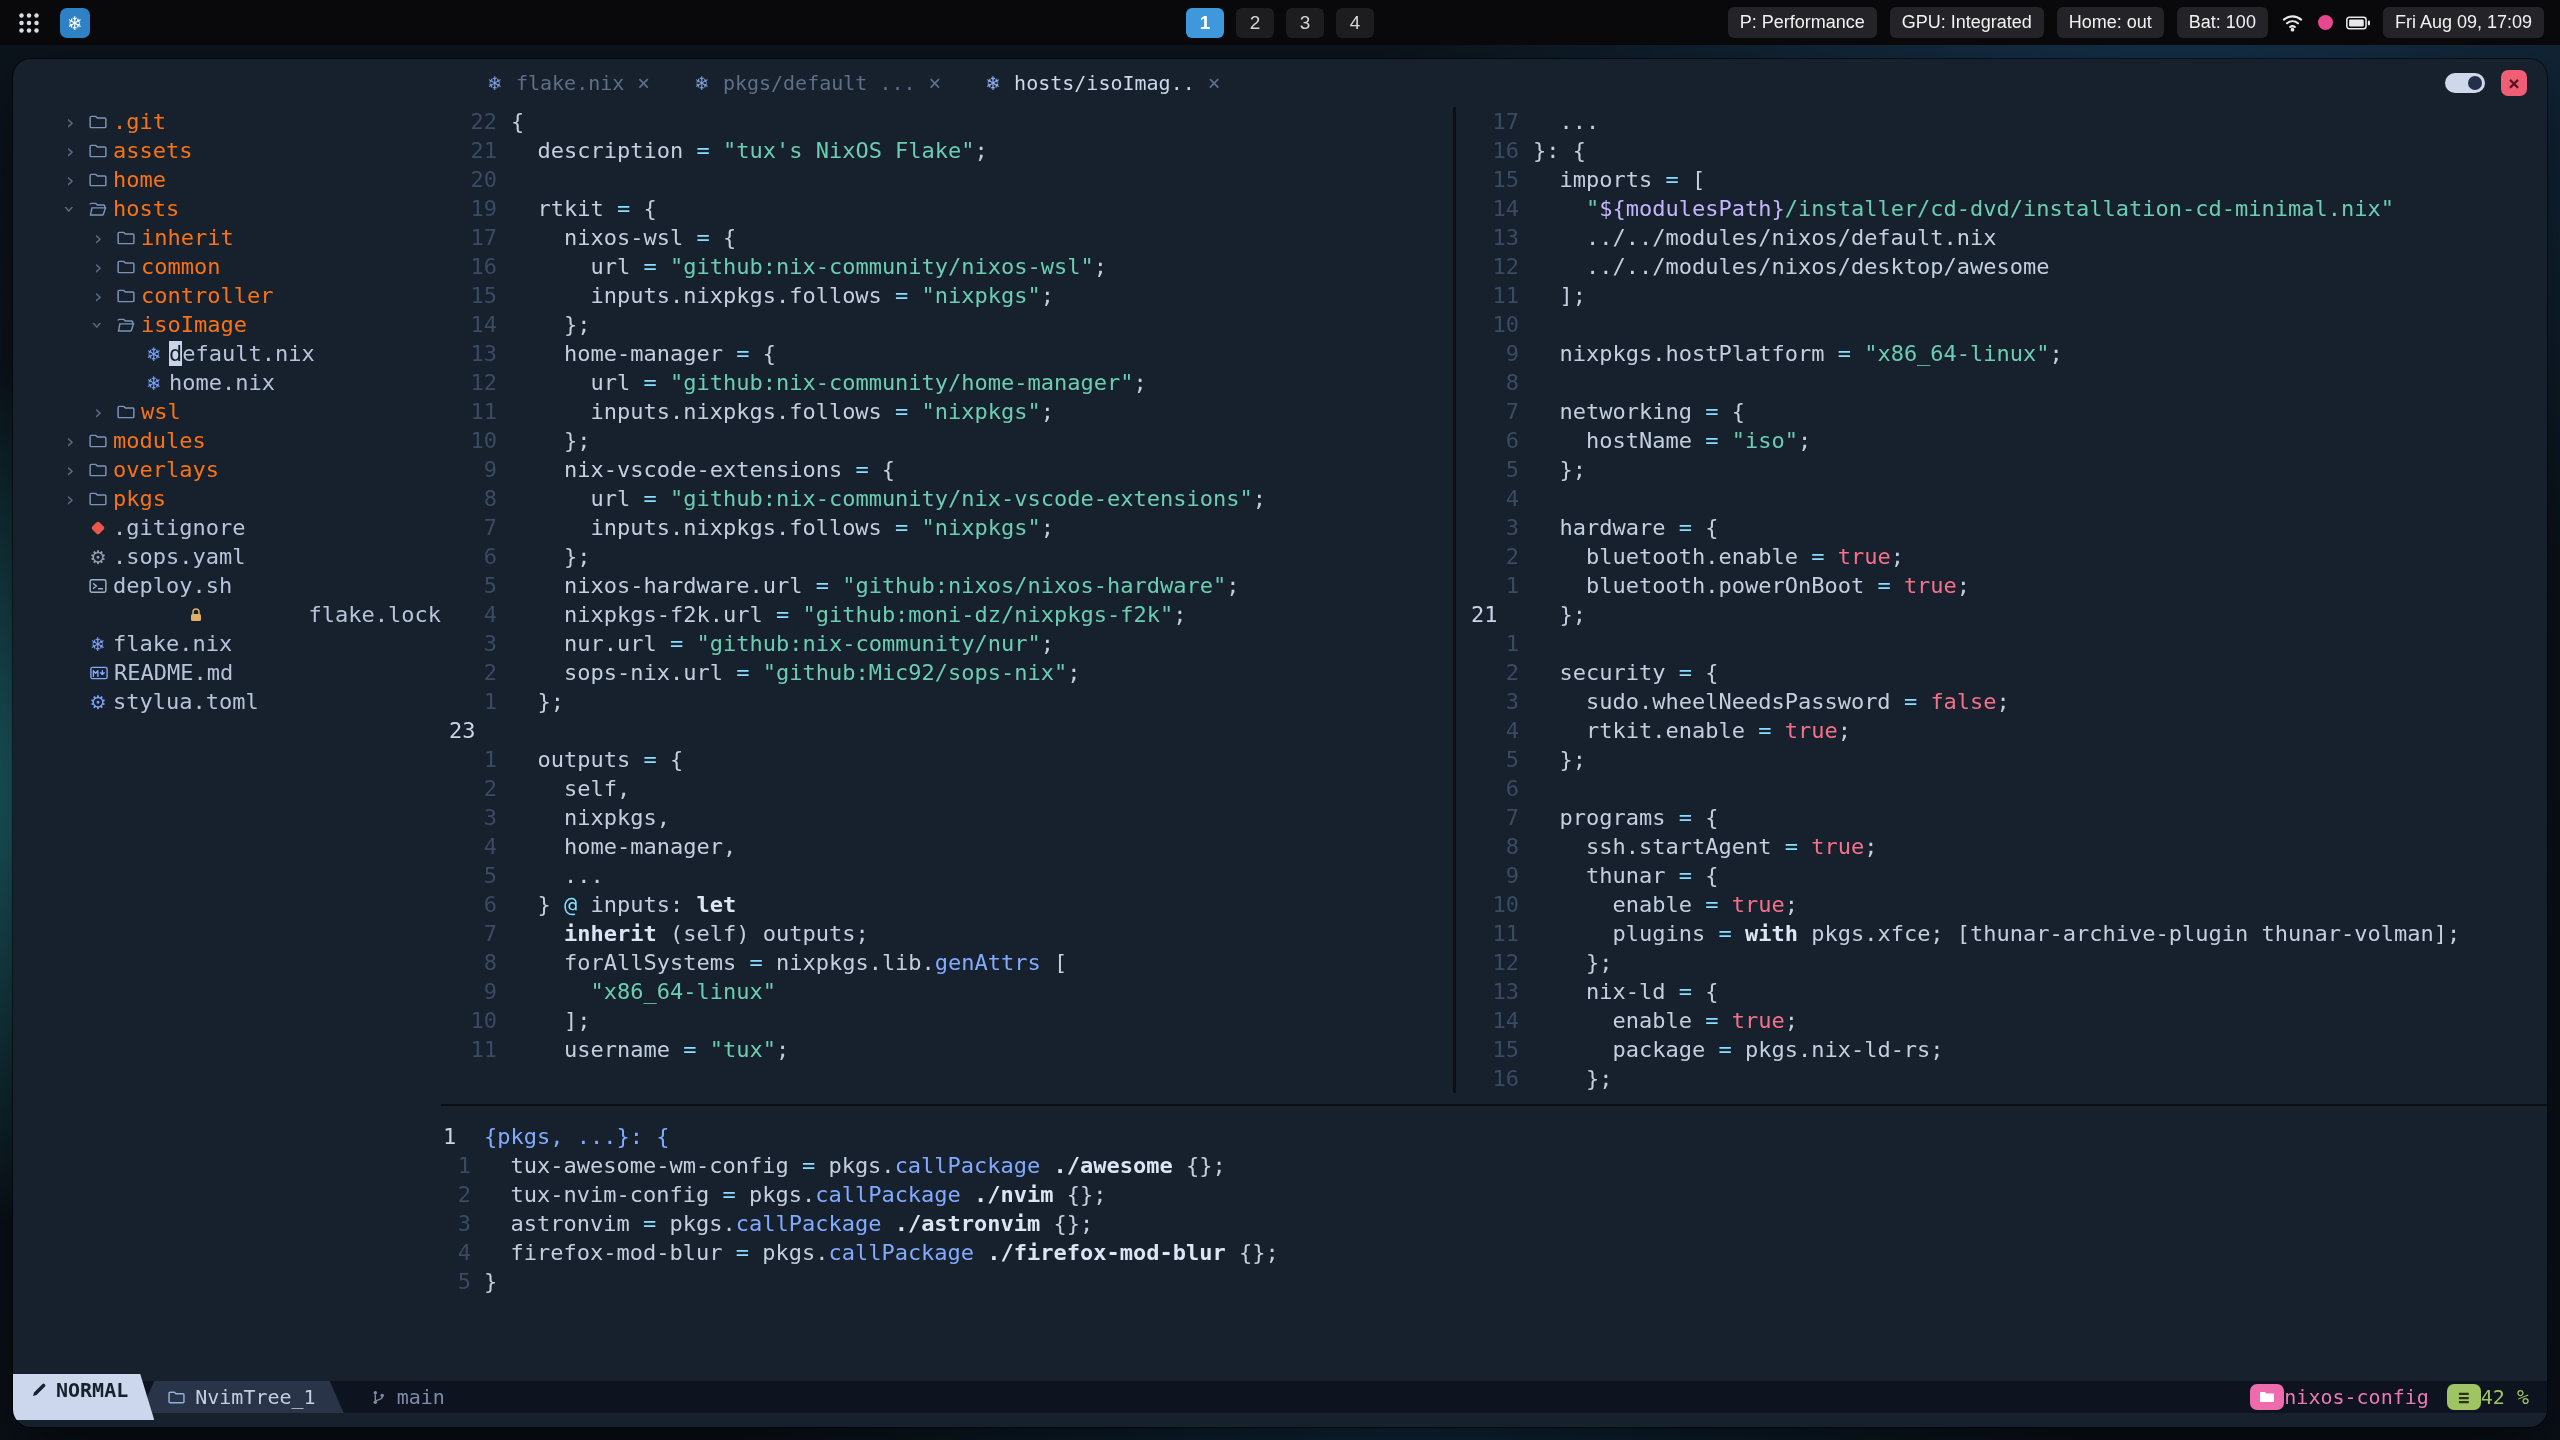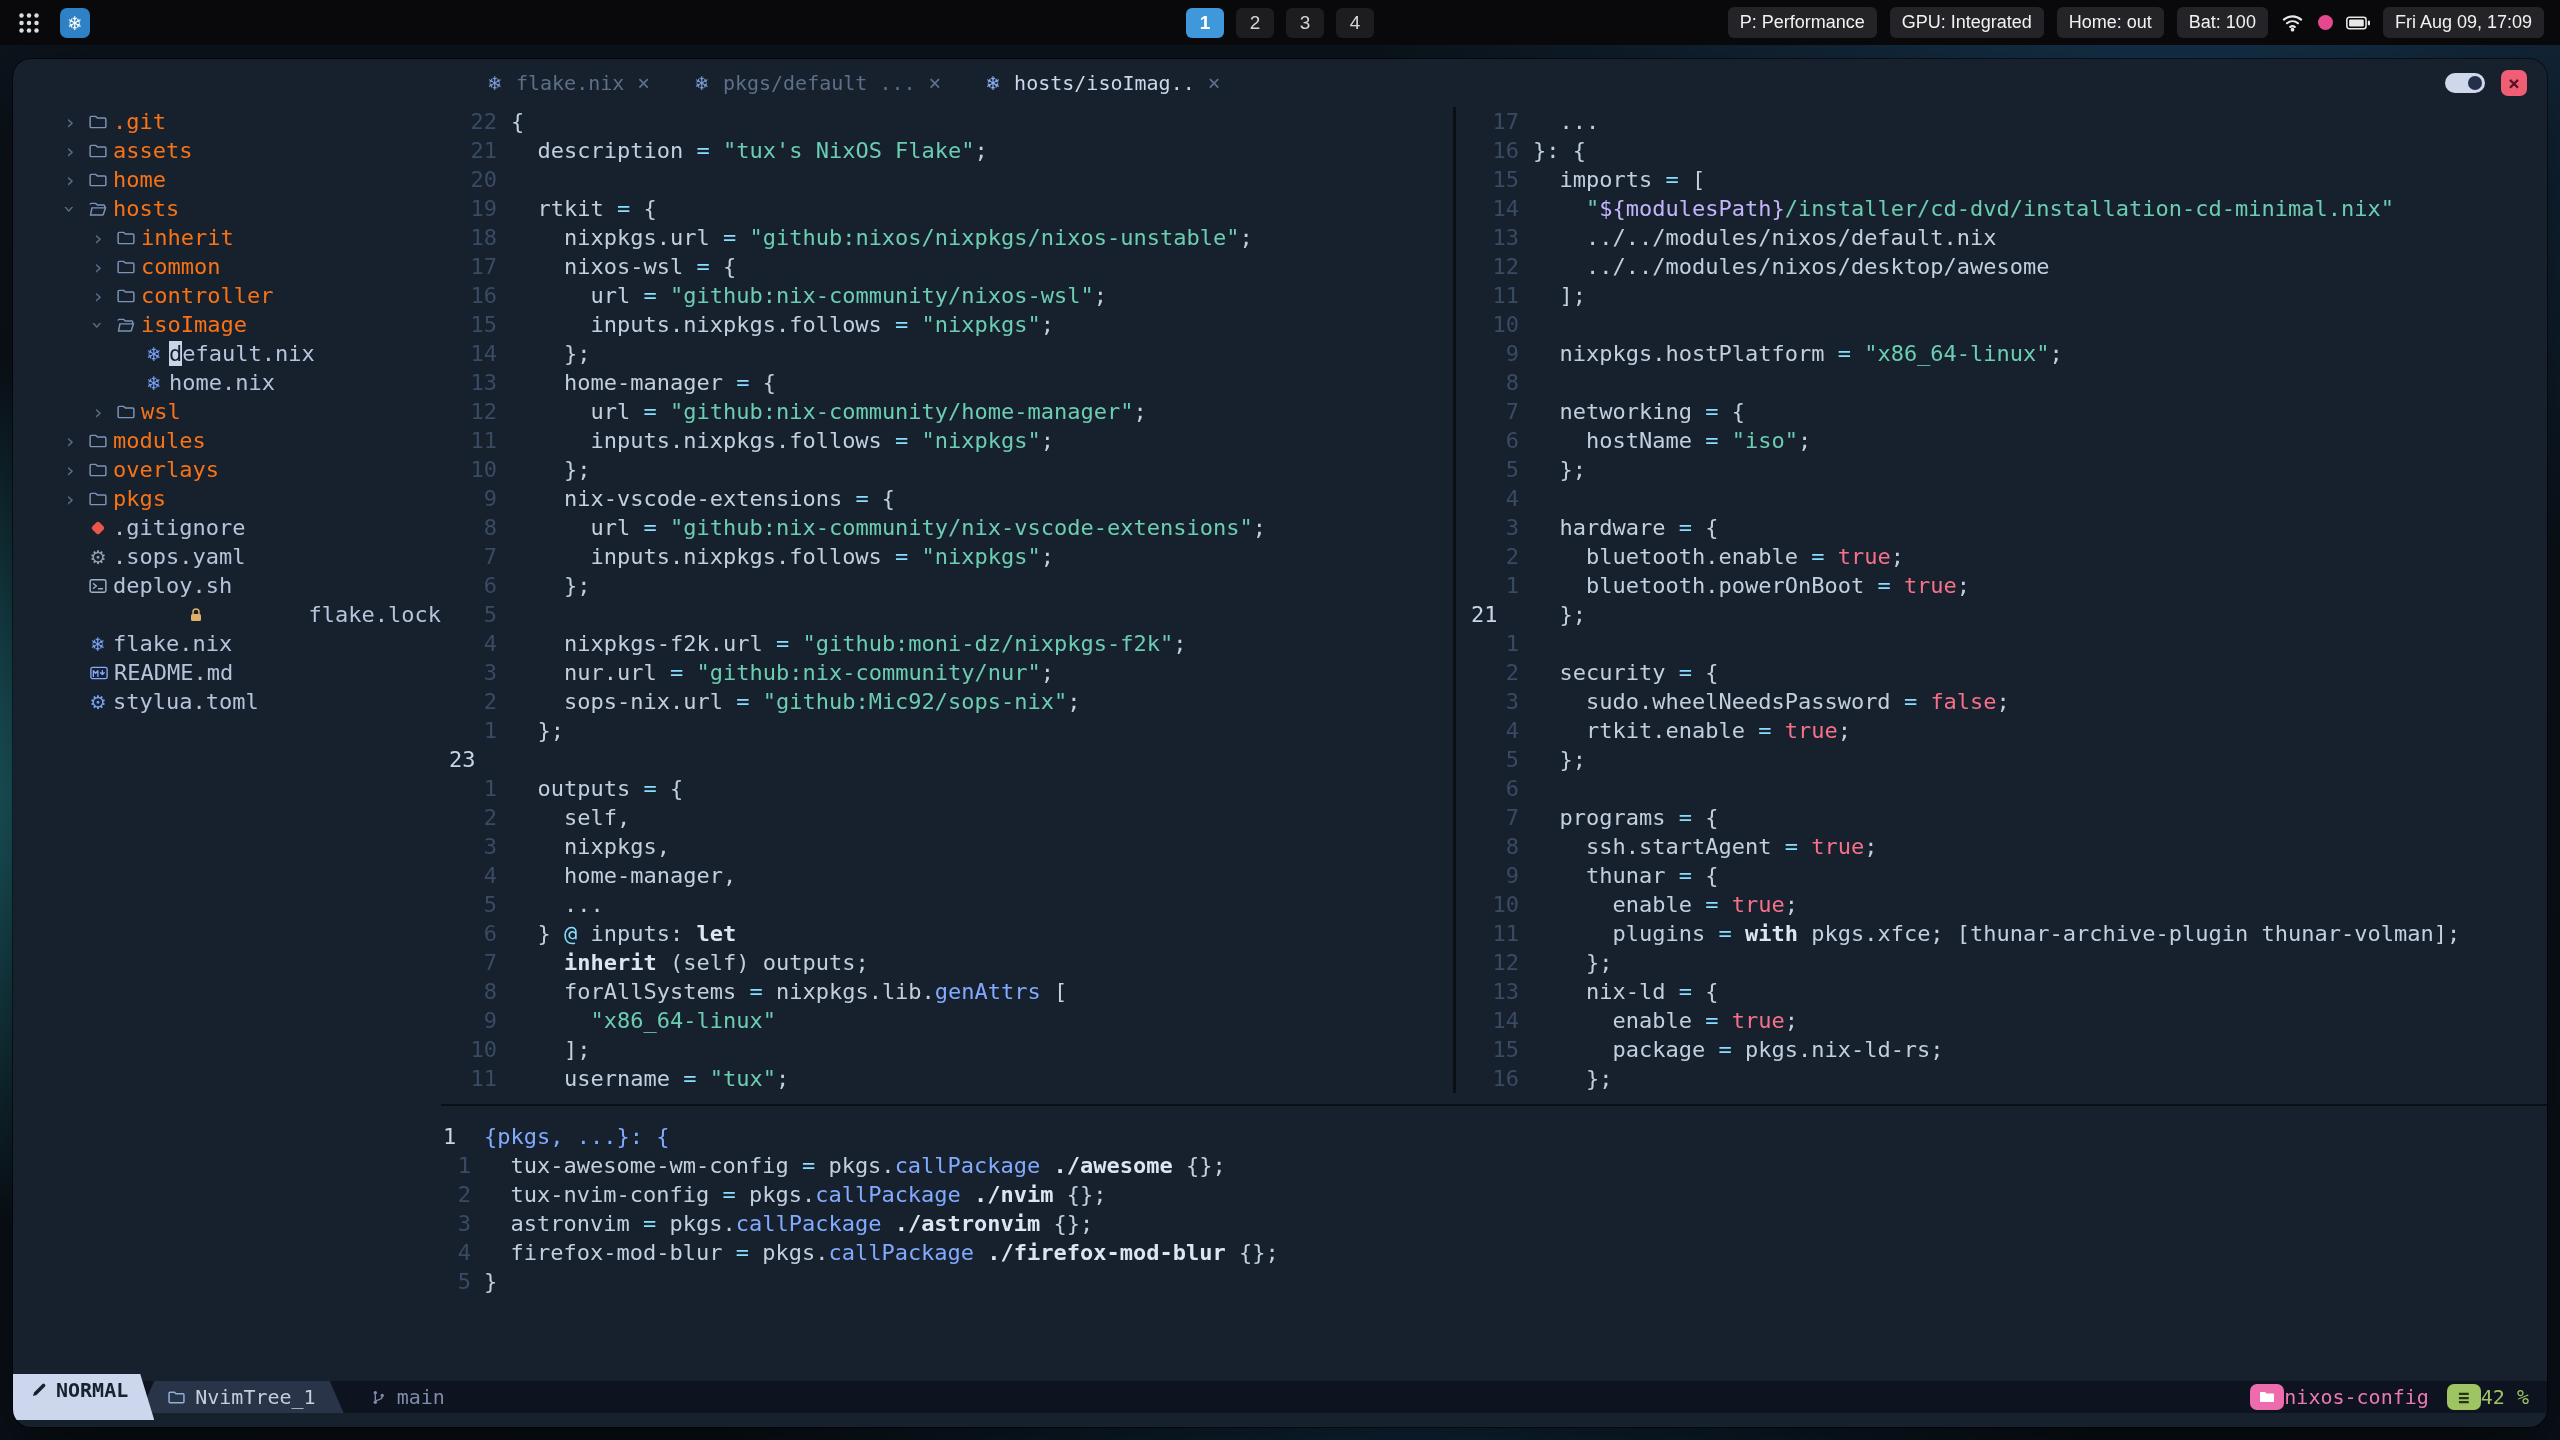--- a/index.html
+++ b/index.html
@@ -367,24 +367,20 @@
       </div>
       <div class="cl">
         <span class="nr">20</span>
         <span class="code"></span>
       </div>
       <div class="cl">
         <span class="nr">19</span>
         <span class="code"><span class="tk-t">  rtkit </span><span class="tk-o">=</span><span class="tk-t"> {</span></span>
       </div>
       <div class="cl">
-        <span class="nr">18</span>
-        <span class="code"><span class="tk-t">    nixpkgs.url </span><span class="tk-o">=</span><span class="tk-t"> </span><span class="tk-s">"github:nixos/nixpkgs/nixos-unstable"</span><span class="tk-t">;</span></span>
-      </div>
-      <div class="cl">
         <span class="nr">17</span>
         <span class="code"><span class="tk-t">    nixos-wsl </span><span class="tk-o">=</span><span class="tk-t"> {</span></span>
       </div>
       <div class="cl">
         <span class="nr">16</span>
         <span class="code"><span class="tk-t">      url </span><span class="tk-o">=</span><span class="tk-t"> </span><span class="tk-s">"github:nix-community/nixos-wsl"</span><span class="tk-t">;</span></span>
       </div>
       <div class="cl">
         <span class="nr">15</span>
         <span class="code"><span class="tk-t">      inputs.nixpkgs.follows </span><span class="tk-o">=</span><span class="tk-t"> </span><span class="tk-s">"nixpkgs"</span><span class="tk-t">;</span></span>
@@ -420,20 +416,21 @@
       <div class="cl">
         <span class="nr">7</span>
         <span class="code"><span class="tk-t">      inputs.nixpkgs.follows </span><span class="tk-o">=</span><span class="tk-t"> </span><span class="tk-s">"nixpkgs"</span><span class="tk-t">;</span></span>
       </div>
       <div class="cl">
         <span class="nr">6</span>
         <span class="code"><span class="tk-t">    };</span></span>
       </div>
       <div class="cl">
         <span class="nr">5</span>
+        <span class="code"><span class="tk-t">    nixos-hardware.url </span><span class="tk-o">=</span><span class="tk-t"> </span><span class="tk-s">"github:nixos/nixos-hardware"</span><span class="tk-t">;</span></span>
       </div>
       <div class="cl">
         <span class="nr">4</span>
         <span class="code"><span class="tk-t">    nixpkgs-f2k.url </span><span class="tk-o">=</span><span class="tk-t"> </span><span class="tk-s">"github:moni-dz/nixpkgs-f2k"</span><span class="tk-t">;</span></span>
       </div>
       <div class="cl">
         <span class="nr">3</span>
         <span class="code"><span class="tk-t">    nur.url </span><span class="tk-o">=</span><span class="tk-t"> </span><span class="tk-s">"github:nix-community/nur"</span><span class="tk-t">;</span></span>
       </div>
       <div class="cl">

